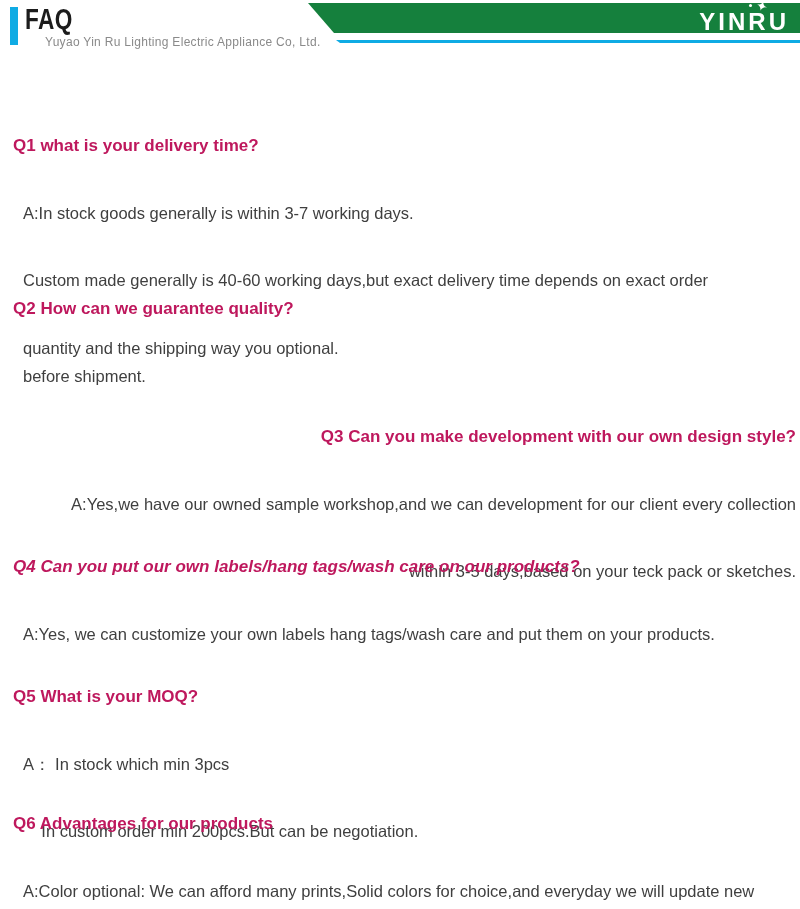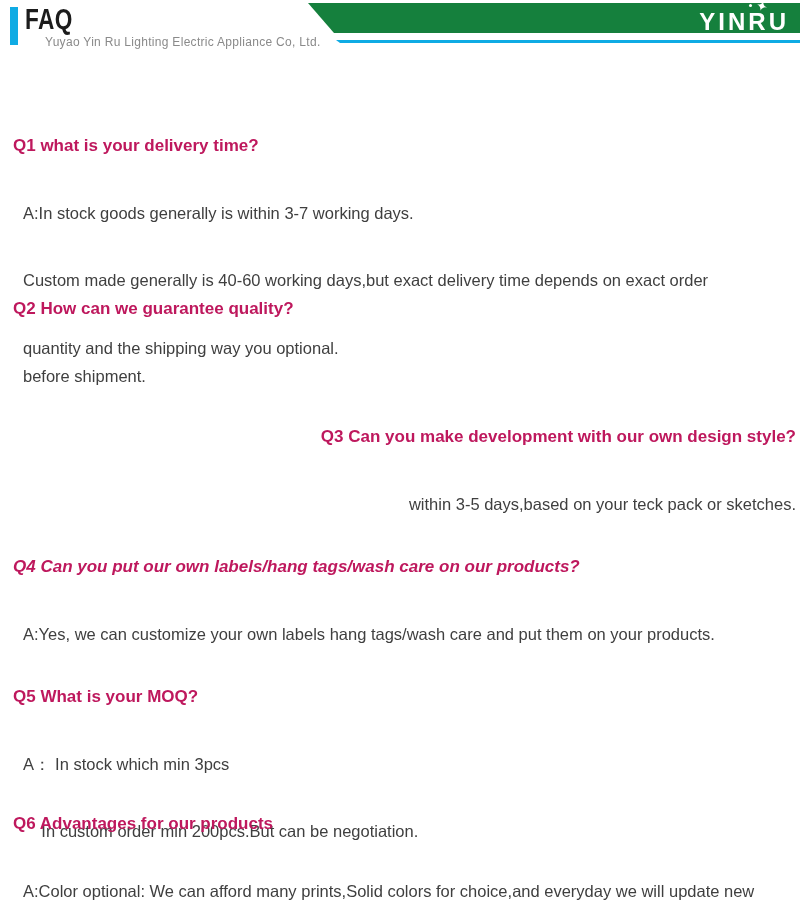--- a/index.html
+++ b/index.html
@@ -104,20 +104,21 @@
   <div class="a">quantity and the shipping way you optional.</div>
 </div>
 
 <div class="section s2">
   <div class="q">Q2 How can we guarantee quality?</div>
   <div class="a">before shipment.</div>
 </div>
 
 <div class="section s3">
   <div class="q">Q3 Can you make development with our own design style?</div>
+  <div class="a">A:Yes,we have our owned sample workshop,and we can development for our client every collection</div>
   <div class="a">within 3-5 days,based on your teck pack or sketches.</div>
 </div>
 
 <div class="section s4">
   <div class="q italic">Q4 Can you put our own labels/hang tags/wash care on our products?</div>
   <div class="a">A:Yes, we can customize your own labels hang tags/wash care and put them on your products.</div>
 </div>
 
 <div class="section s5">
   <div class="q">Q5 What is your MOQ?</div>

